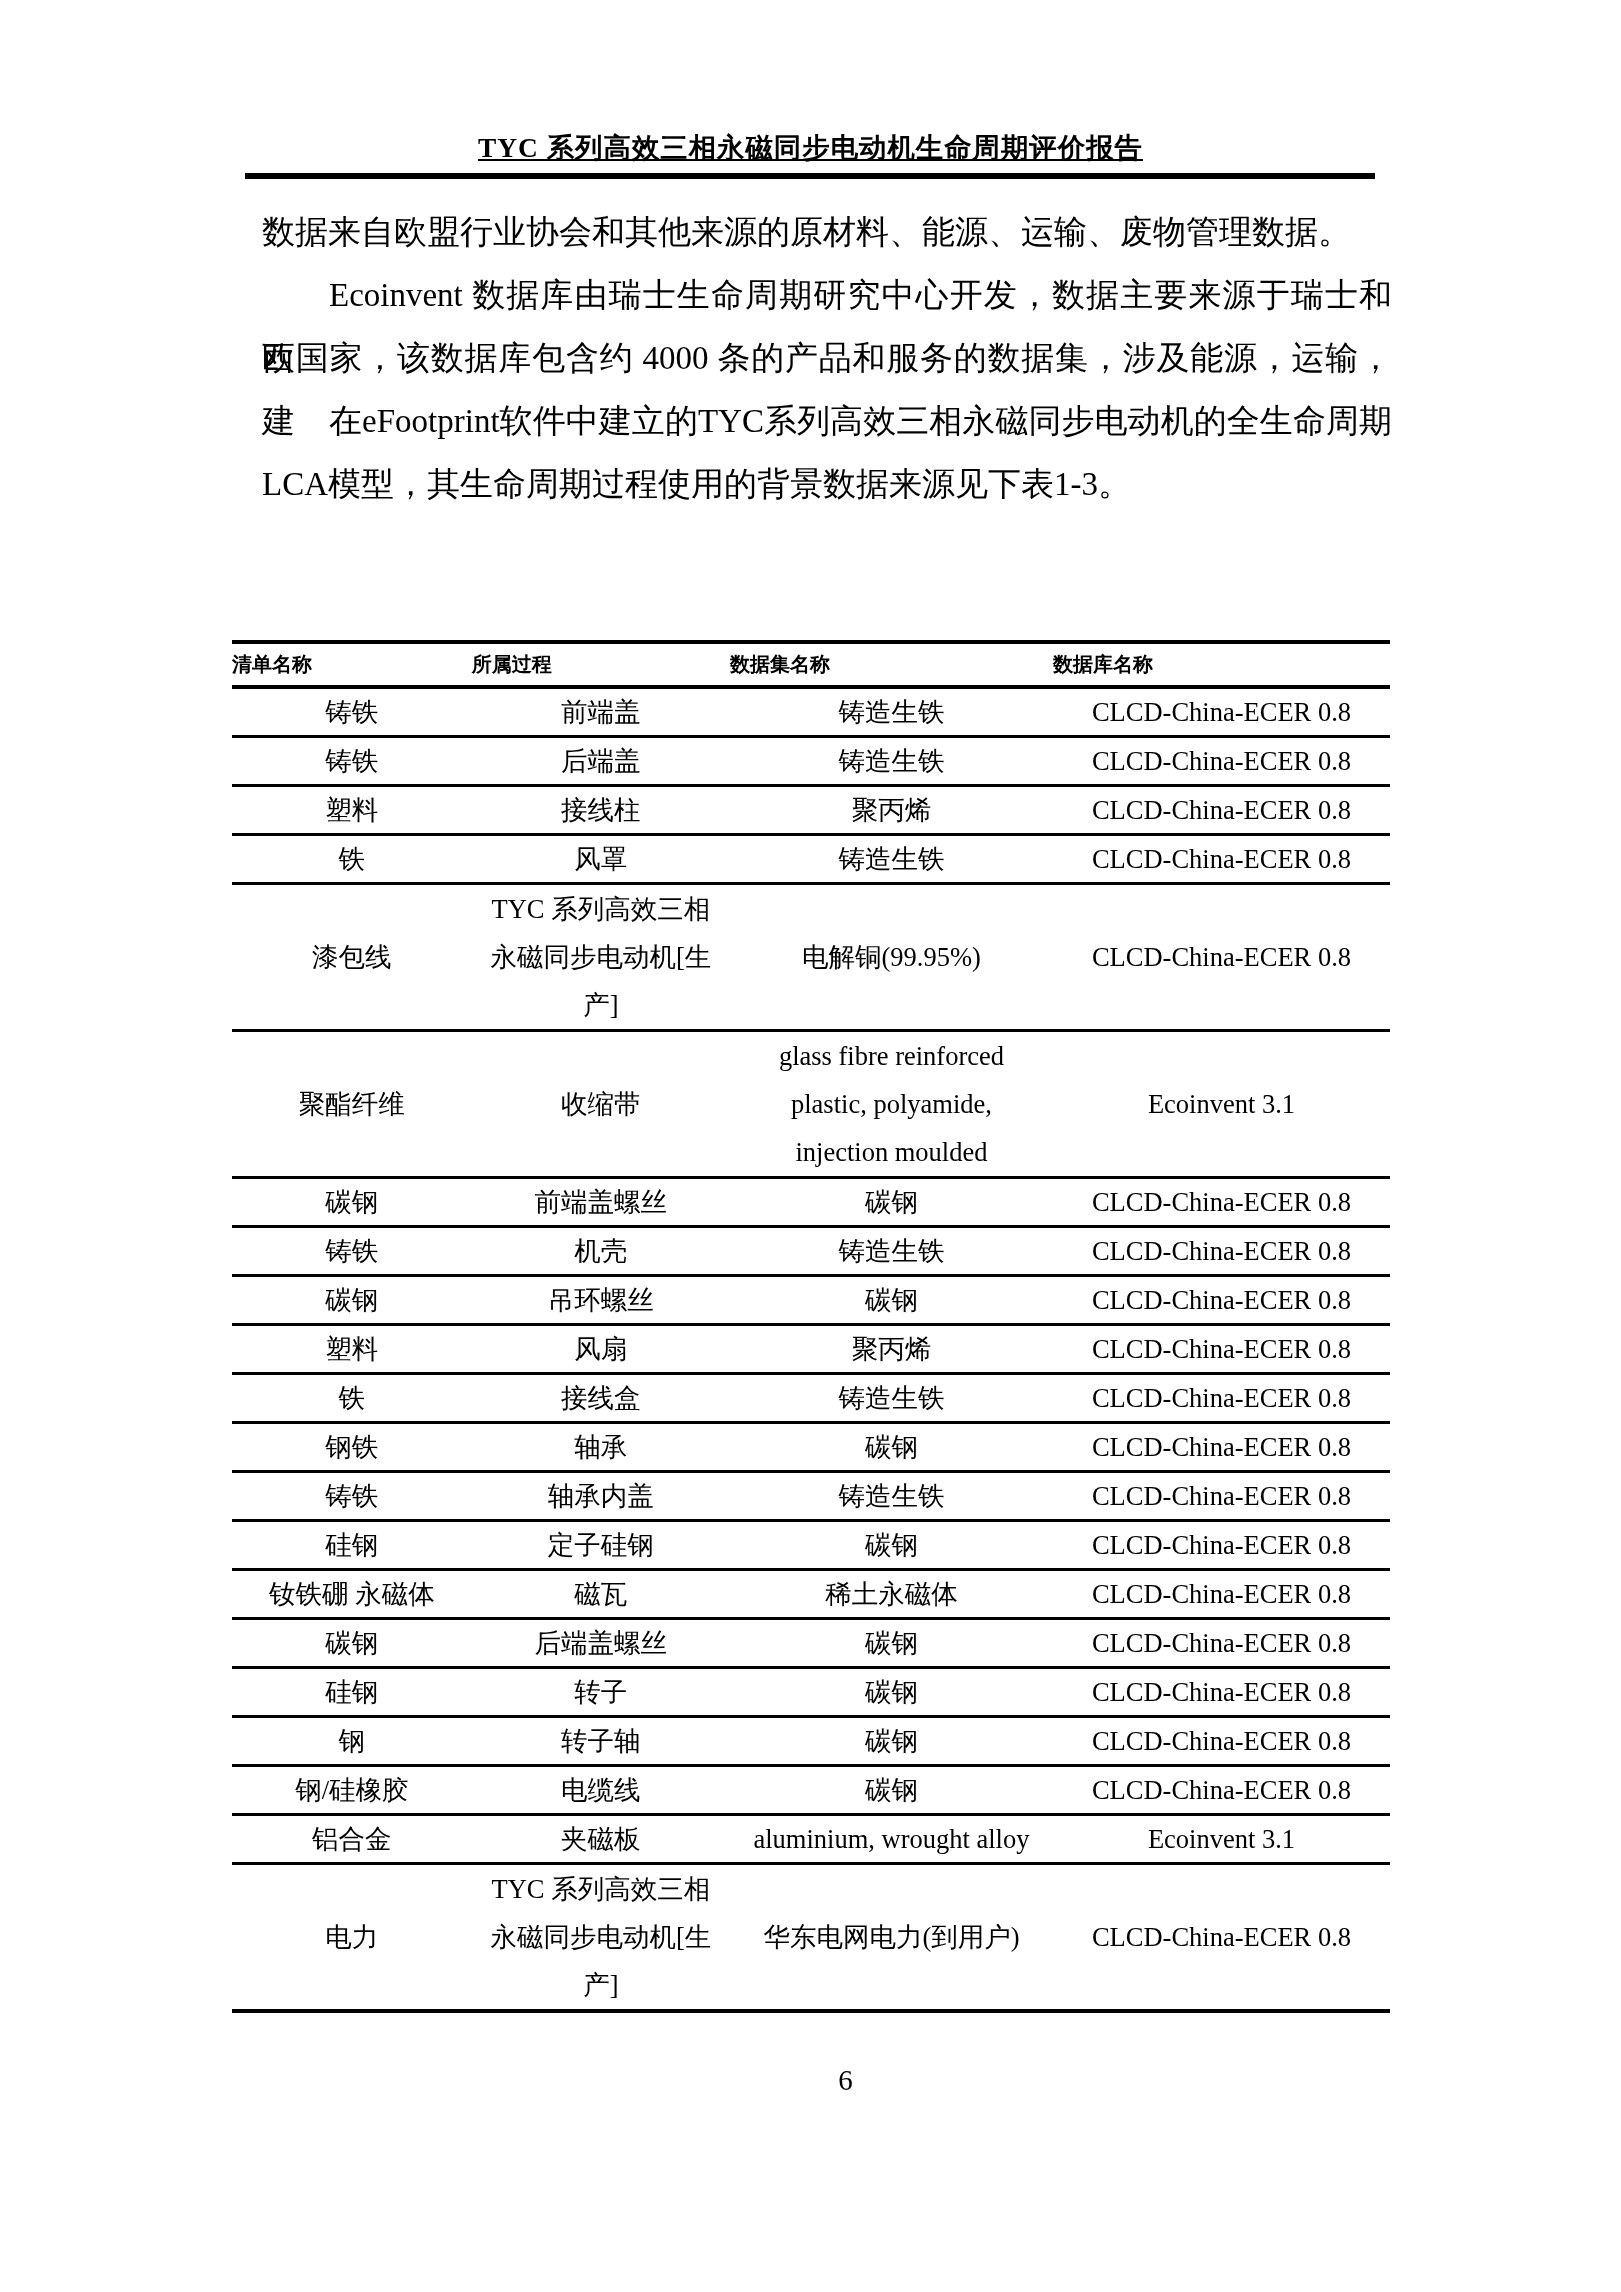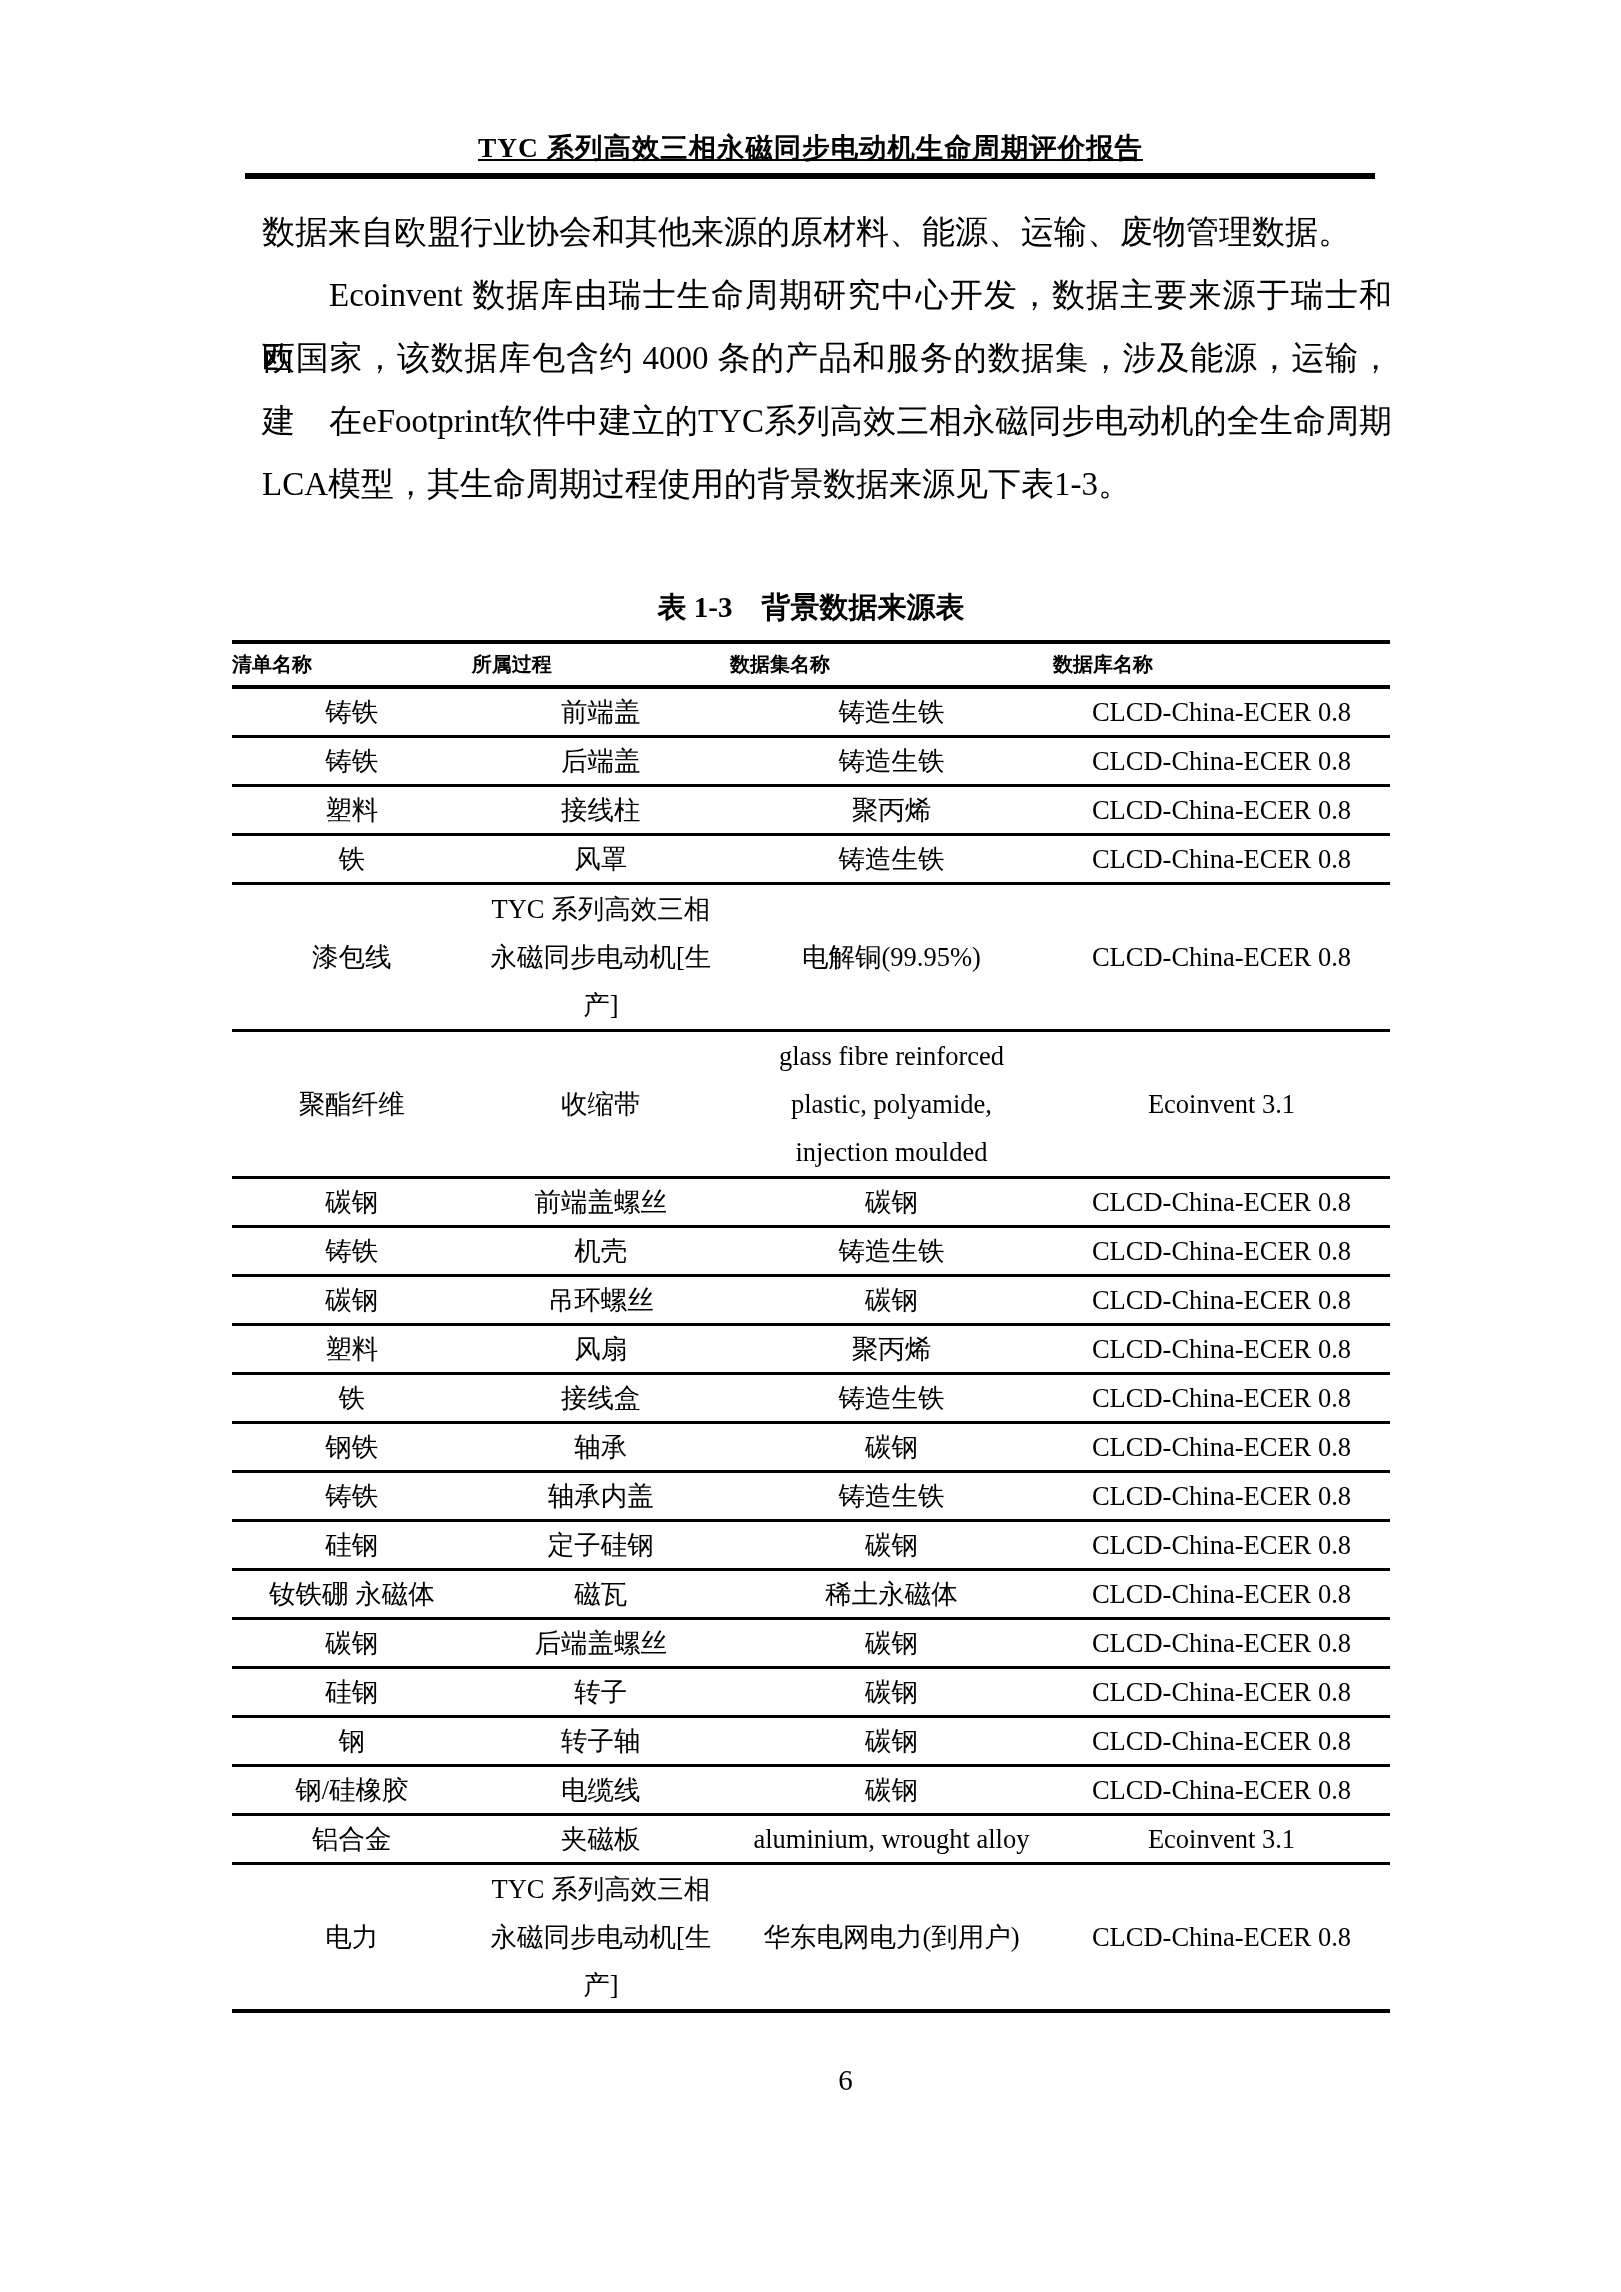--- a/index.html
+++ b/index.html
@@ -84,21 +84,20 @@
   <div class="header-rule"></div>
 
   <div class="body-text">
       <div class="para-line">数据来自欧盟行业协会和其他来源的原材料、能源、运输、废物管理数据。</div>
       <div class="para-line indent stretch">Ecoinvent 数据库由瑞士生命周期研究中心开发，数据主要来源于瑞士和西</div>
       <div class="para-line stretch">欧国家，该数据库包含约 4000 条的产品和服务的数据集，涉及能源，运输，建</div>
       <div class="para-line indent stretch">在eFootprint软件中建立的TYC系列高效三相永磁同步电动机的全生命周期</div>
       <div class="para-line">LCA模型，其生命周期过程使用的背景数据来源见下表1-3。</div>
     </div>
 
-  <div class="table-caption">表 1-3　背景数据来源表</div>
 
   <table class="data-table">
     <colgroup>
       <col style="width:20.7%">
       <col style="width:22.3%">
       <col style="width:27.9%">
       <col style="width:29.1%">
     </colgroup>
     <thead>
       <tr>

